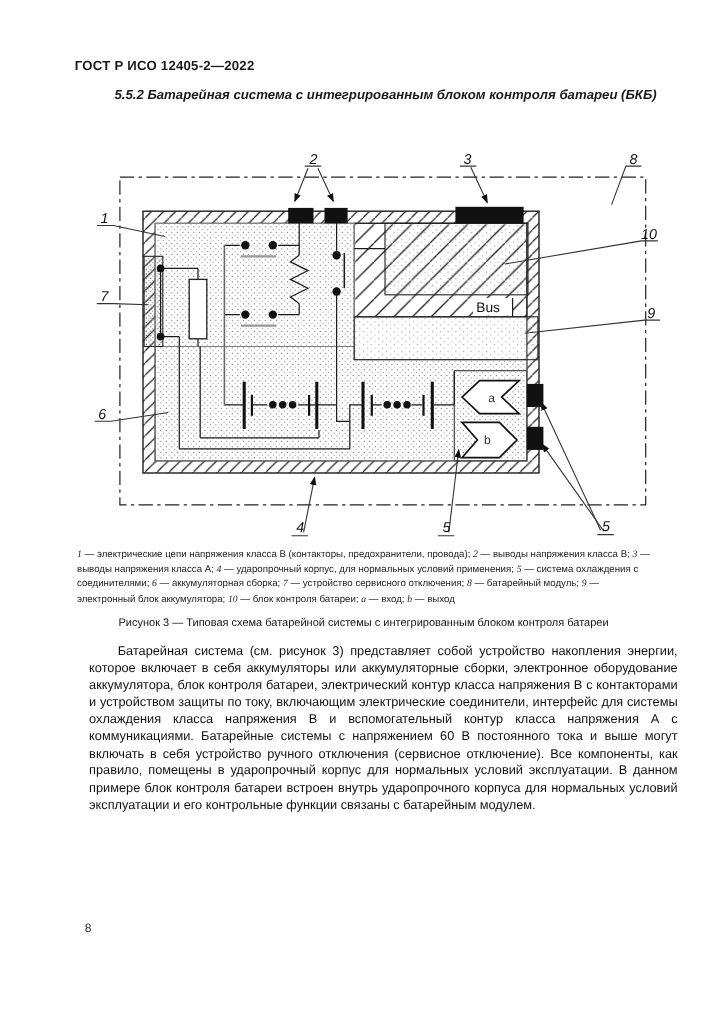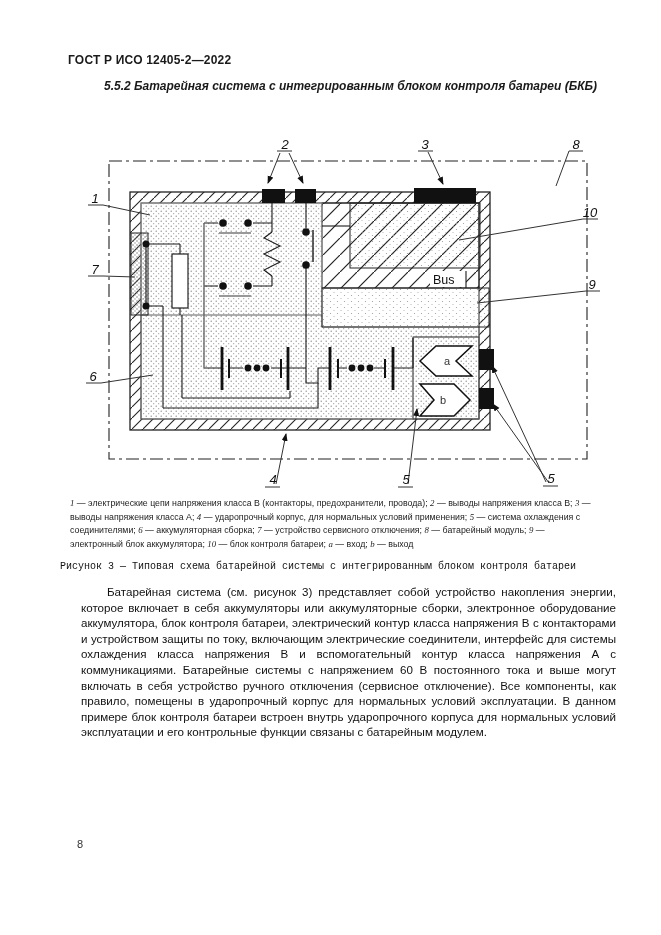--- a/index.html
+++ b/index.html
@@ -4,21 +4,21 @@
 <style>
   html,body{margin:0;padding:0;background:#9a9a9a;}
   .page{width:661px;height:935px;background:#ffffff;position:relative;margin:0 auto;
         font-family:"Liberation Sans",sans-serif;color:#1a1a1a;overflow:hidden;}
   .doc-header{position:absolute;left:68px;top:53px;font-size:12px;font-weight:bold;letter-spacing:.2px;}
   .section-heading{position:absolute;left:104px;top:79px;font-size:12px;font-weight:bold;font-style:italic;}
   .diagram-wrap{position:absolute;left:60px;top:128px;width:540px;height:368px;}
   .legend{position:absolute;left:70px;top:497px;width:524px;font-size:8.8px;line-height:13.5px;
           text-align:left;color:#222;}
   .legend i{font-style:italic;font-family:"Liberation Serif",serif;}
-  .fig-caption{position:absolute;left:60px;top:561px;width:541px;font-size:10px;color:#111;font-family:Liberation Mono, monospace;}
+  .fig-caption{position:absolute;left:60px;top:561px;width:541px;text-align:center;font-size:10px;color:#111;}
   .body-para{position:absolute;left:81px;top:584px;width:535px;font-size:11.6px;line-height:15.6px;
              text-align:justify;text-indent:26px;color:#111;}
   .page-number{position:absolute;left:77px;top:838px;font-size:11px;color:#333;}
   .callout{font:italic 13px "Liberation Sans",sans-serif;fill:#111;}
   .bus-label{font:12.5px "Liberation Sans",sans-serif;fill:#111;}
   .ab-label{font:11px "Liberation Sans",sans-serif;fill:#333;}
 </style>
 </head>
 <body>
 

